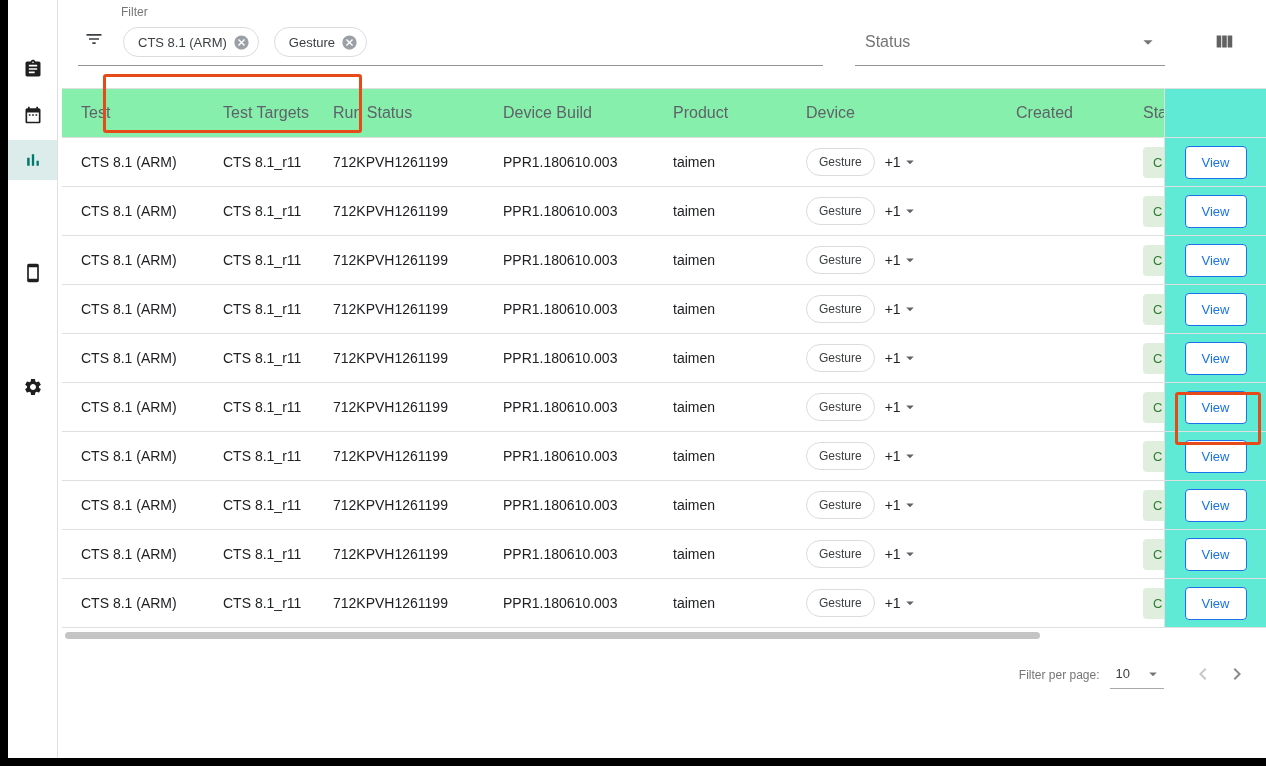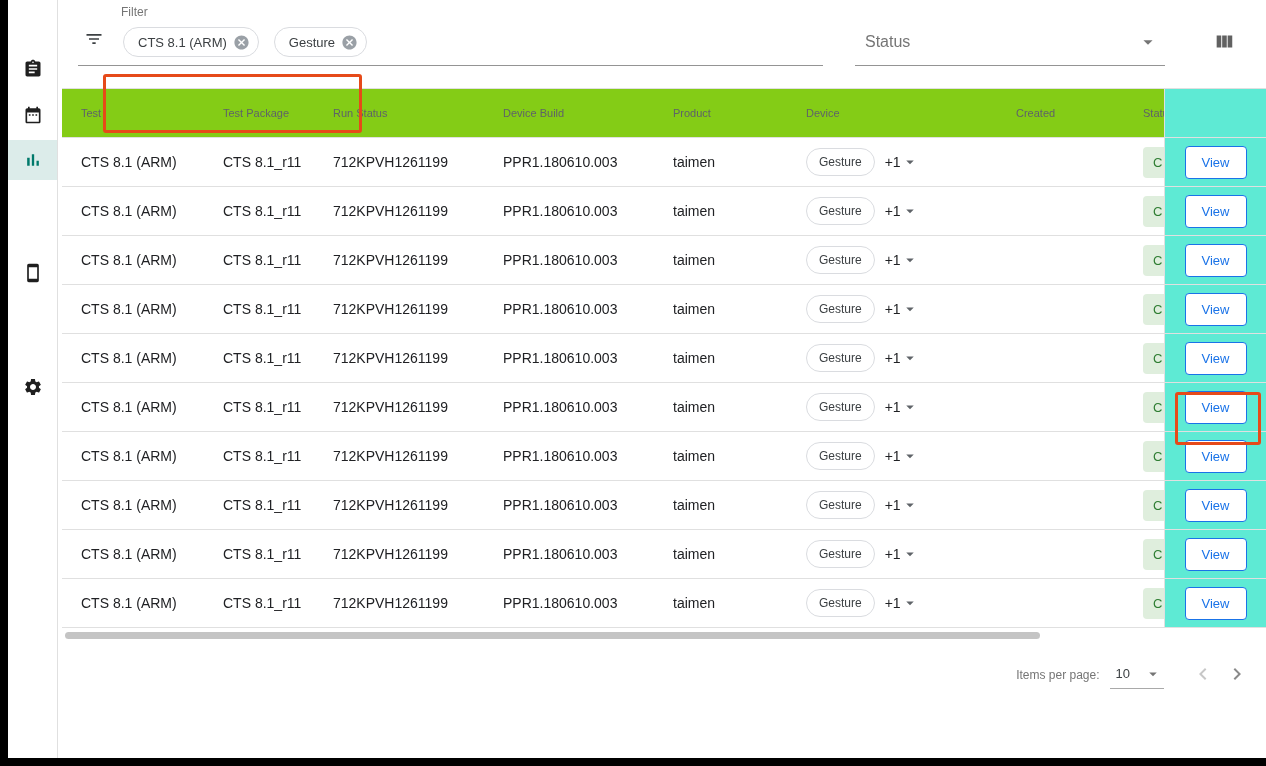--- a/index.html
+++ b/index.html
@@ -49,21 +49,21 @@
   .dd-caret{width:22px;height:22px;fill:#757575;margin-right:6px;}
   .status-underline{position:absolute;left:798px;top:65px;width:310px;height:1px;background:#949494;}
   .columns-btn{position:absolute;left:1156px;top:31px;background:none;border:none;color:#616161;cursor:pointer;}
   .columns-btn svg{width:22px;height:22px;fill:currentColor;}
 
   
   .table-area{position:relative;display:flex;margin-left:5px;border-top:1px solid var(--border);}
   .scroll-region{width:1102px;overflow:hidden;}
   table{border-collapse:separate;border-spacing:0;table-layout:fixed;width:1243px;}
   th,td{box-sizing:border-box;height:49px;border-bottom:1px solid var(--border);padding:0;text-align:left;vertical-align:middle;white-space:nowrap;}
-  thead th{background:#84cc16;font-size:11px;font-weight:500;color:var(--text-gray);}
+  thead th{background:#86efac;font-size:16px;font-weight:500;color:var(--text-gray);}
   tbody td{font-size:14px;color:var(--text-dark);}
   th:first-child,td:first-child{padding-left:19px;}
   .labels-wrap{display:flex;align-items:center;gap:10px;}
   .label-chip{display:inline-flex;align-items:center;height:28px;box-sizing:border-box;border:1px solid #dadce0;border-radius:15px;padding:0 12px;font-size:12px;color:#3c4043;background:#fff;}
   .more-labels{display:inline-flex;align-items:center;font-size:14px;color:var(--text-dark);cursor:pointer;}
   .more-labels svg{width:18px;height:18px;fill:var(--text-gray);}
   .status-badge{display:inline-block;background:var(--status-badge-bg);color:var(--status-badge-text);font-size:13px;font-weight:500;padding:8px 10px;border-radius:4px;}
   .actions-col{width:102px;border-left:1px solid var(--border);box-sizing:border-box;background:#5eead4;}
   .actions-header{box-sizing:border-box;height:49px;border-bottom:1px solid var(--border);}
   .action-cell{box-sizing:border-box;height:49px;border-bottom:1px solid var(--border);display:flex;align-items:center;justify-content:center;}
@@ -176,21 +176,21 @@
             <col style="width:170px">
             <col style="width:170px">
           <col style="width:133px">
             <col style="width:210px">
             <col style="width:127px">
             <col style="width:162px">
         </colgroup>
         <thead>
           <tr>
             <th>Test</th>
-            <th>Test Package</th>
+            <th>Test Targets</th>
             <th>Run Status</th>
             <th>Device Build</th>
             <th>Product</th>
             <th>Device</th>
             <th>Created</th>
             <th>Status</th>
           </tr>
         </thead>
         <tbody>
 
@@ -470,21 +470,21 @@
         <div class="action-cell">
           <button class="view-btn">View</button>
         </div>
 
     </div>
   </div>
 
   <div class="hscrollbar"></div>
 
   <footer class="paginator">
-    <span class="ipp-label">Items per page:</span>
+    <span class="ipp-label">Filter per page:</span>
     <span class="page-size-select">
       <span>10</span>
       <svg viewBox="0 0 24 24">
           <path d="M7 10l5 5 5-5z"></path>
         </svg>
     </span>
     <button class="pager-btn pager-prev">
       <svg viewBox="0 0 24 24">
           <path d="M15.41 7.41 14 6l-6 6 6 6 1.41-1.41L10.83 12z"></path>
         </svg>

